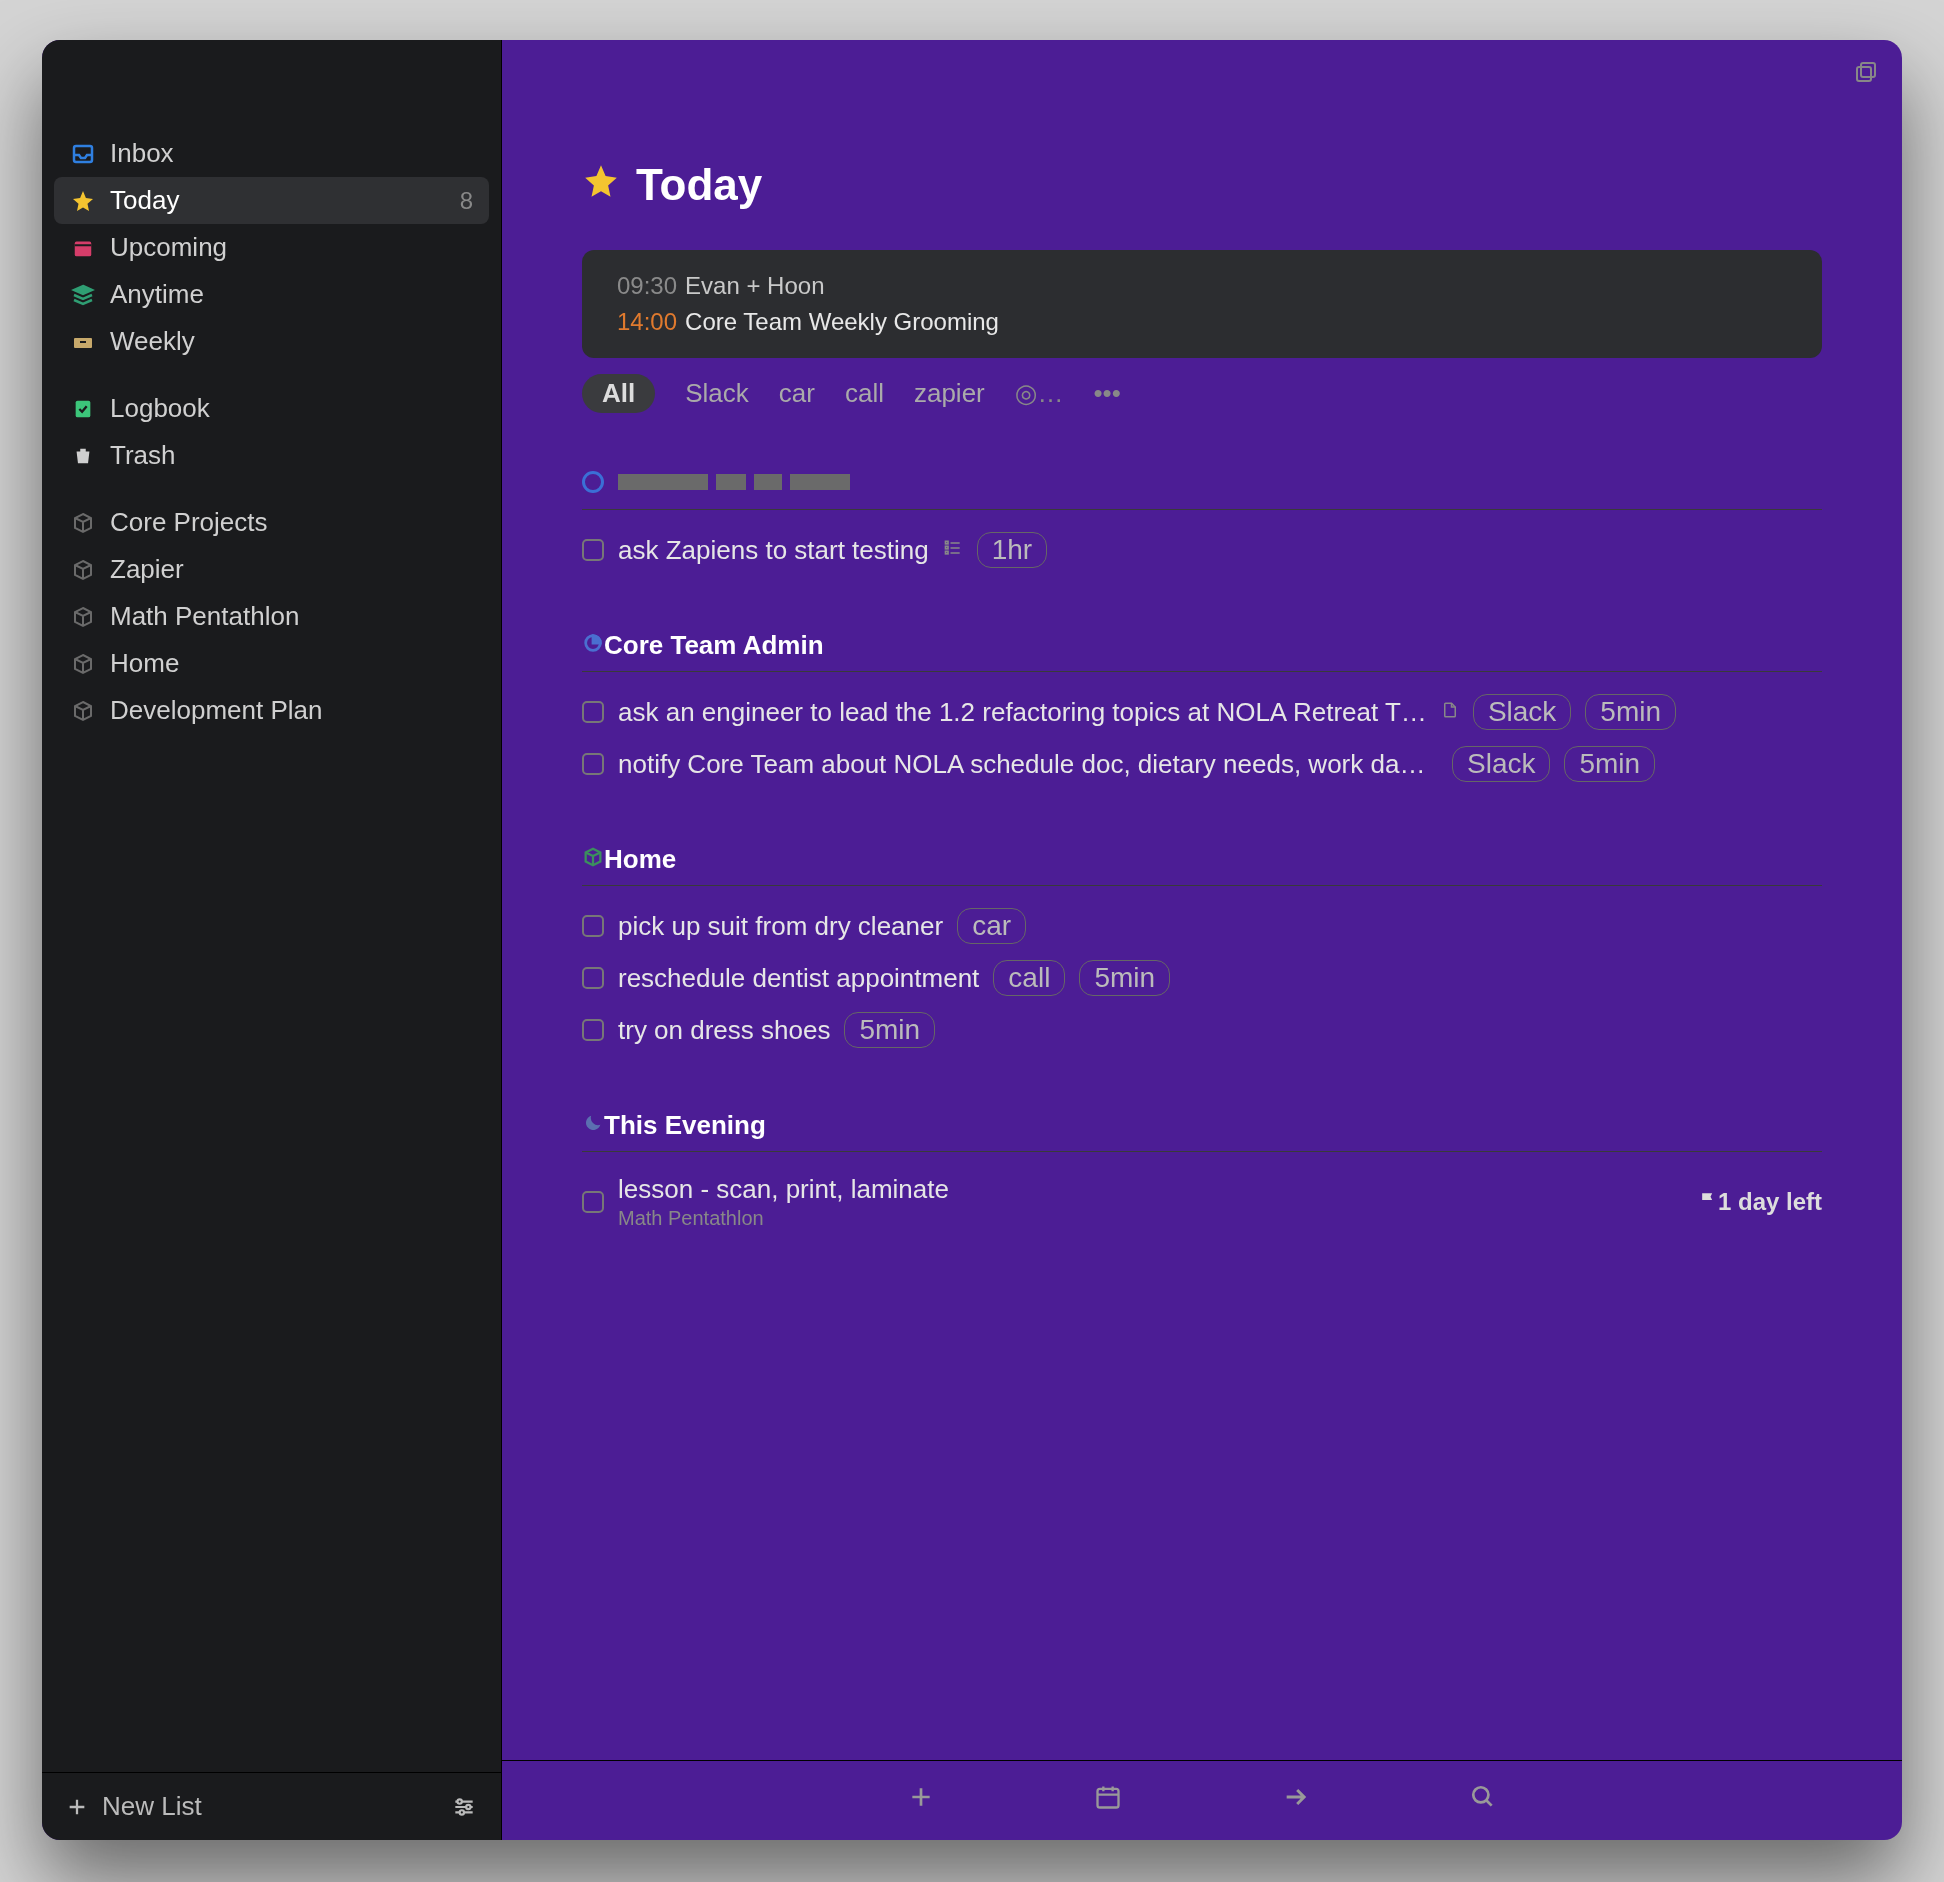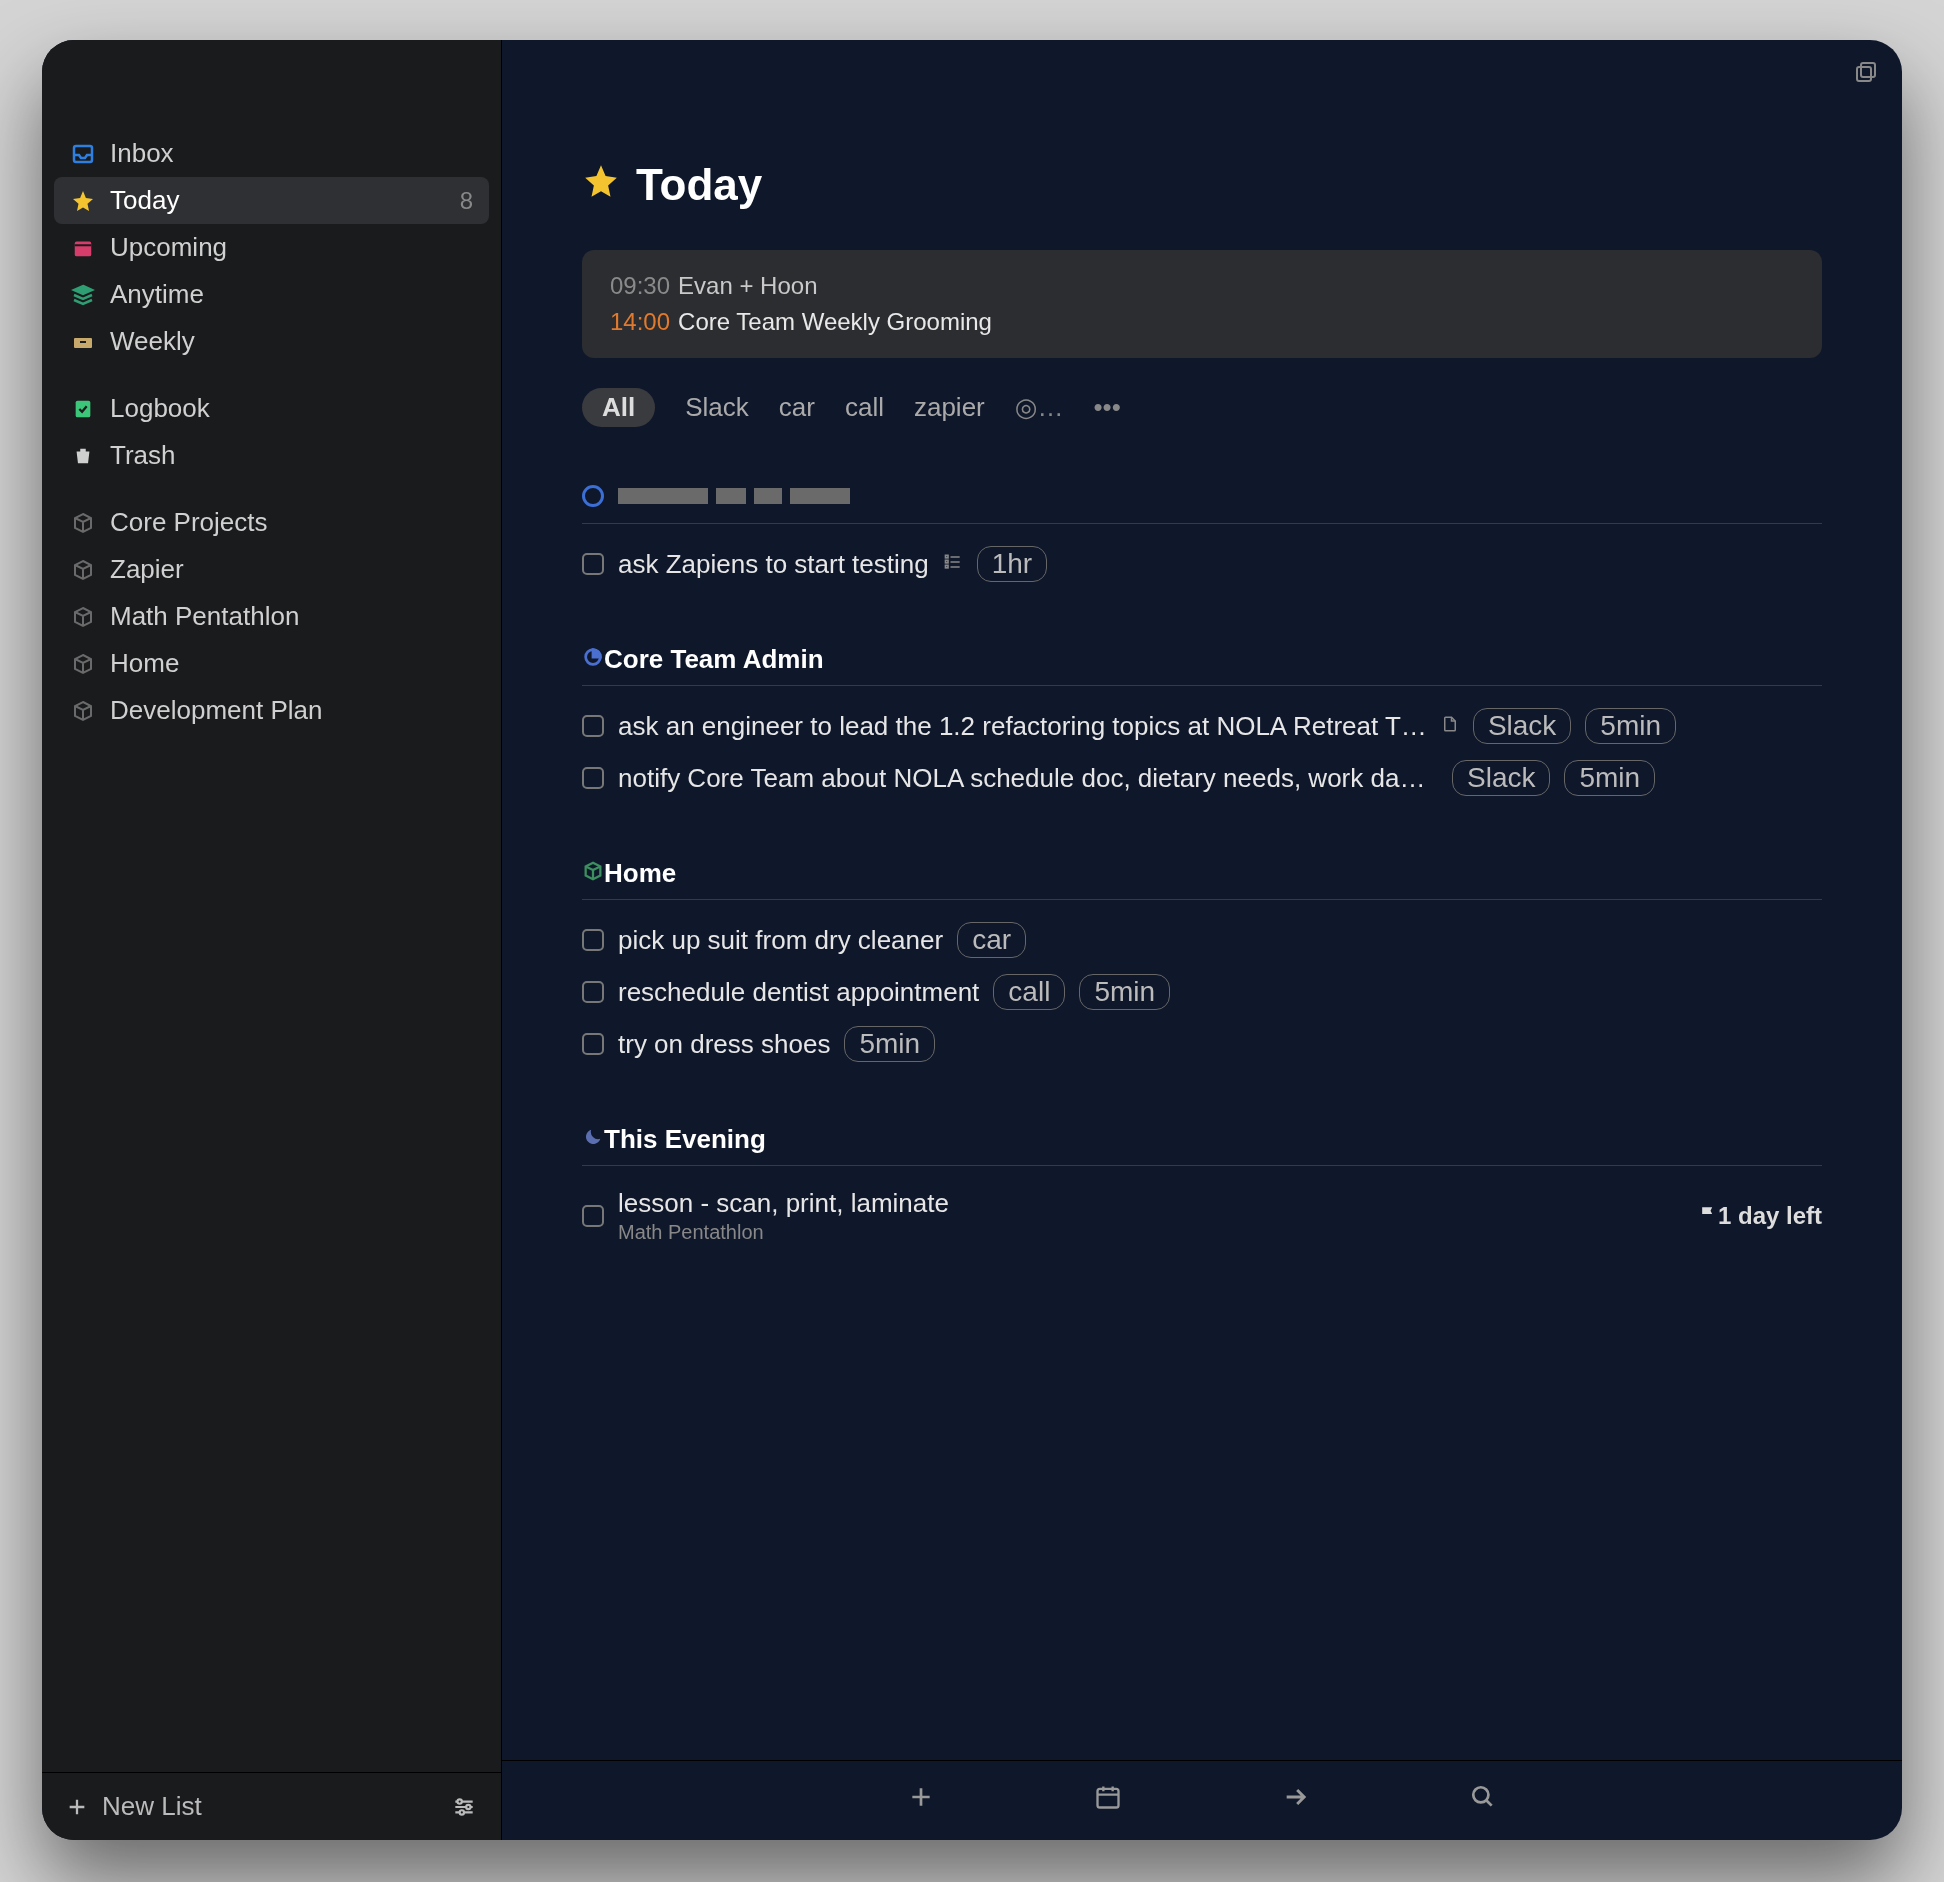--- a/index.html
+++ b/index.html
@@ -8,22 +8,22 @@
     background: #d4d4d4;
     font-family: -apple-system, BlinkMacSystemFont, "Segoe UI", Helvetica, Arial, sans-serif;
     display: flex;
     align-items: flex-start;
     justify-content: center;
     padding: 40px;
   }
   .window {
     width: 1860px;
     height: 1800px;
-    background: #0f172a;
-    border-radius: 32px;
+    background: #4c1d95;
+    border-radius: 18px;
     box-shadow: 0 40px 80px rgba(0,0,0,0.5);
     display: flex;
     overflow: hidden;
     position: relative;
   }
   .traffic-lights {
     position: absolute;
     top: 20px;
     left: 24px;
     display: flex;
@@ -90,22 +90,22 @@
     align-items: center;
     gap: 16px;
     font-size: 44px;
     font-weight: 700;
     color: #fff;
     margin-bottom: 40px;
   }
   .calendar-box {
     background: #2c2d30;
     border-radius: 12px;
-    padding: 18px 28px;
-    margin-bottom: 30px;
+    padding: 18px 35px;
+    margin-bottom: 16px;
   }
   .cal-row { font-size: 24px; line-height: 1.5; }
   .cal-row .time { color: #8a8a8a; margin-right: 8px; }
   .cal-row .time.orange { color: #e07a2e; text-align: right; }
   .cal-row .title { color: #c9c9c9; }
   .cal-row .title.bright { color: #e8e8e8; }
   .filters {
     display: flex;
     align-items: center;
     gap: 30px;

